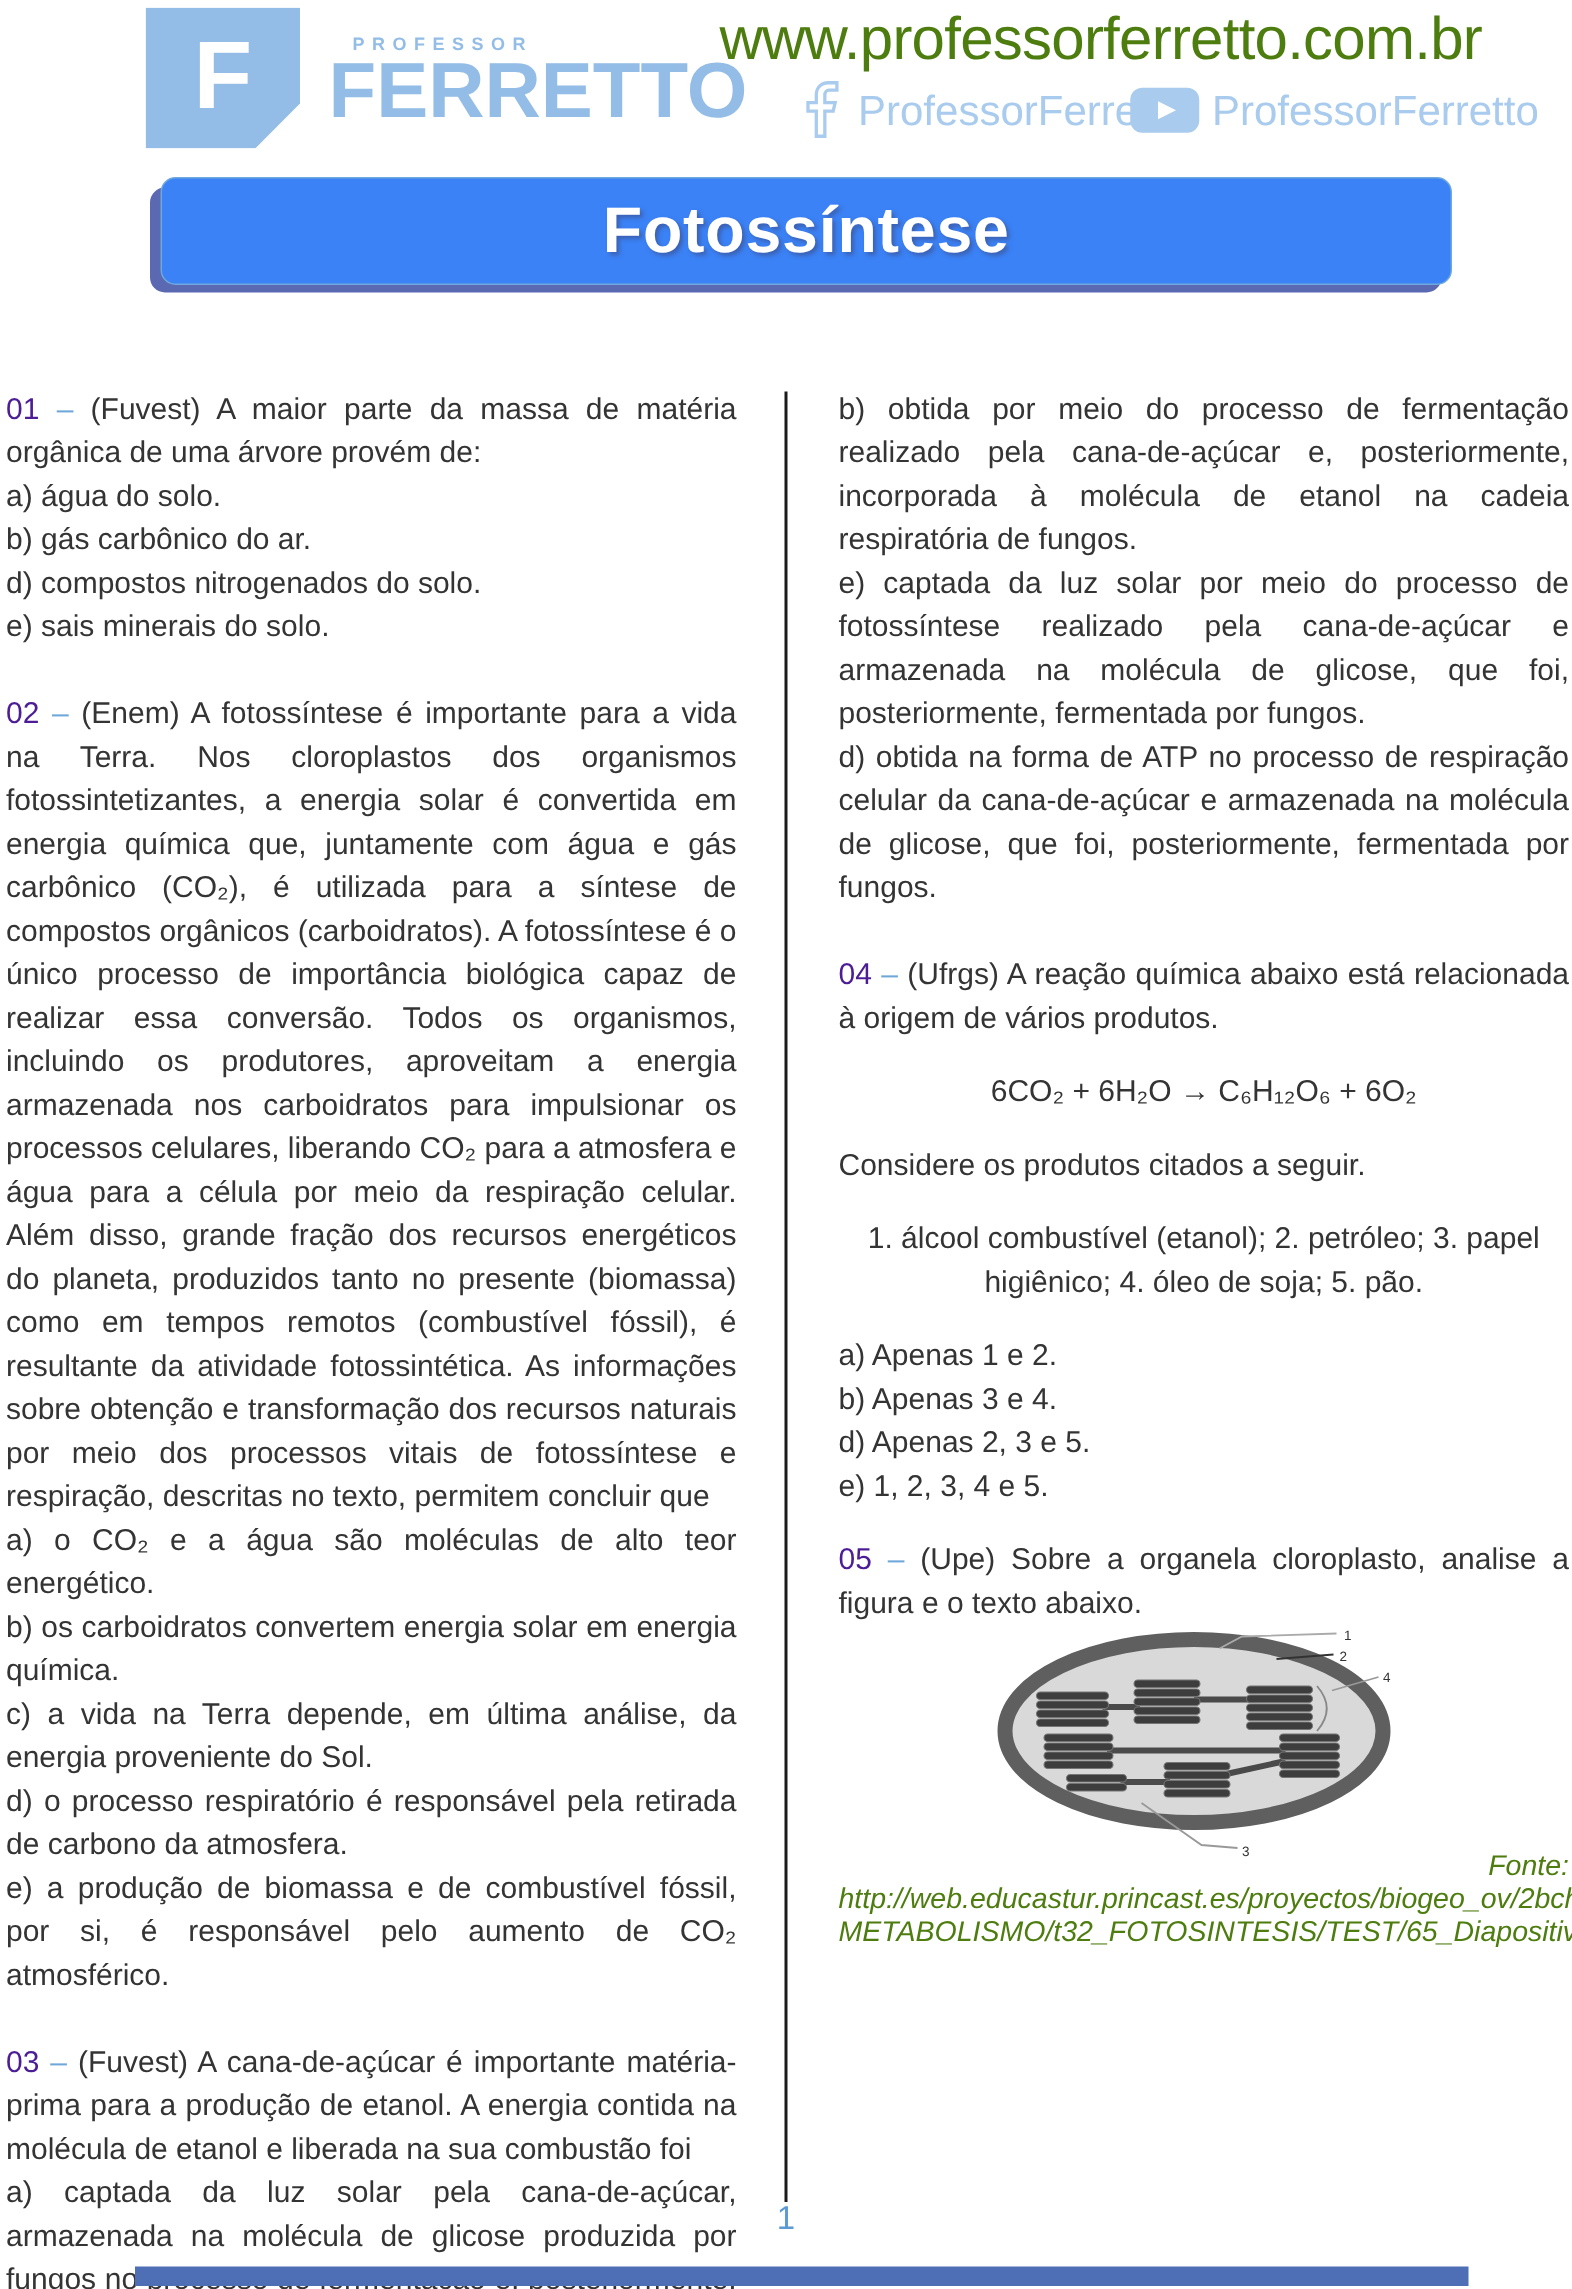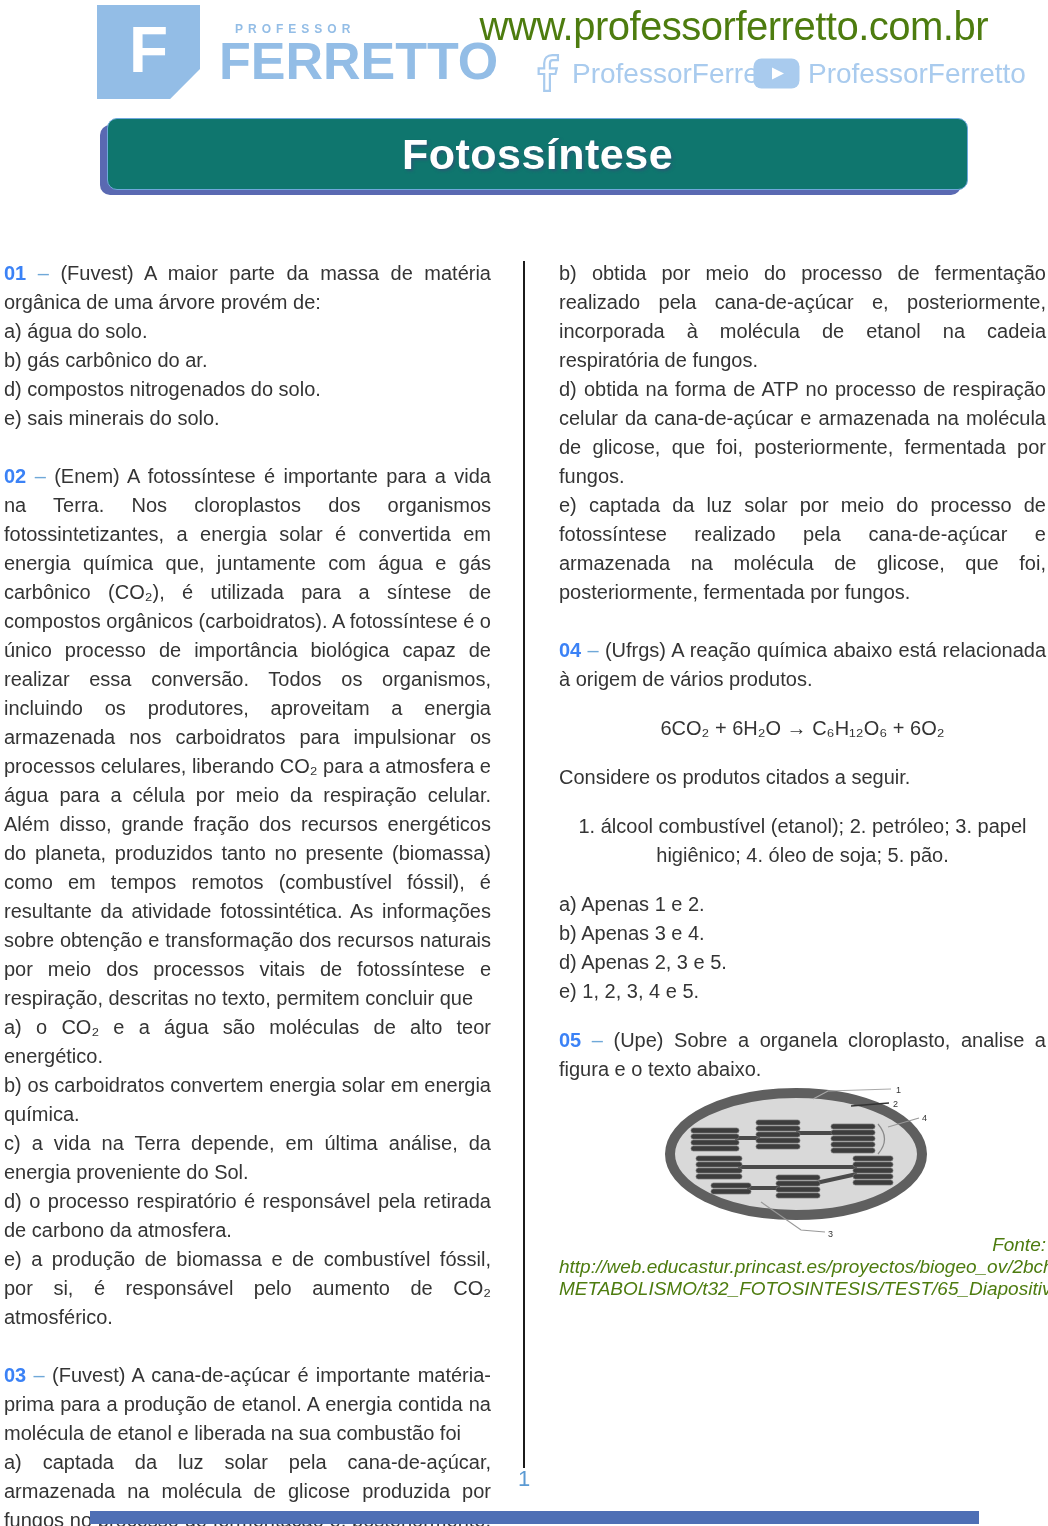--- a/index.html
+++ b/index.html
@@ -33,36 +33,36 @@
   .yt-icon{ position:absolute; left:753px; top:58px; }
   .yt-label{ position:absolute; left:808px; top:58px; font-size:28px; color:#a9cbee; }
 
   
   .banner-shadow{
     position:absolute; left:100px; top:125px; width:861px; height:70px;
     background:#5a69b2; border-radius:10px;
   }
   .banner{
     position:absolute; left:107px; top:118px; width:861px; height:72px;
-    background:#0f766e; border-radius:10px; border:1px solid #6fa8dc;
+    background:#3b82f6; border-radius:10px; border:1px solid #6fa8dc;
     display:flex; align-items:center; justify-content:center;
   }
   .banner .t{
     color:#fff; font-size:43px; font-weight:700; letter-spacing:0.5px;
     text-shadow:2px 2px 3px rgba(60,70,120,.55);
   }
 
   
   .col{ position:absolute; top:259px; width:487px; font-size:20px; line-height:29px;
         color:#343434; text-align:justify; }
   .col-left{ left:4px; }
   .col-right{ left:559px; }
   .divider{ position:absolute; left:523px; top:261px; width:2px; height:1207px; background:#1b1b1b; }
 
-  .qnum{ color:#3b82f6; font-weight:700;margin-top:27px; }
+  .qnum{ color:#4c1d95; font-weight:400;margin-top:27px; }
   .qdash{ color:#6fa8d8; }
   .sp{ height:29px; } .sp20{ height:20px; }
   .center{ text-align:center; }
   .fonte{ text-align:right; font-style:italic; font-size:19px; line-height:22px; color:#4d7c0f; margin-top:-4px; }
 
   .fig-wrap{ height:152px; margin-top:2px; position:relative; }
   .fig-wrap svg{ position:absolute; left:104px; top:-4px; }
 
   
   .page-num{ position:absolute; left:0; right:0; top:1466px; text-align:center;
@@ -130,22 +130,22 @@
       <span class="qnum">03</span>
       <span class="qdash">–</span>
       <span>(Fuvest) A cana-de-açúcar é importante matéria-prima para a produção de etanol. A energia contida na molécula de etanol e liberada na sua combustão foi</span>
       <div>a) captada da luz solar pela cana-de-açúcar, armazenada na molécula de glicose produzida por fungos no processo de fermentação e, posteriormente, transferida para a molécula de etanol.</div>
     </div>
   </div>
 
   <div class="col col-right">
     <div>
       <div>b) obtida por meio do processo de fermentação realizado pela cana-de-açúcar e, posteriormente, incorporada à molécula de etanol na cadeia respiratória de fungos.</div>
+      <div>e) captada da luz solar por meio do processo de fotossíntese realizado pela cana-de-açúcar e armazenada na molécula de glicose, que foi, posteriormente, fermentada por fungos.</div>
       <div>d) obtida na forma de ATP no processo de respiração celular da cana-de-açúcar e armazenada na molécula de glicose, que foi, posteriormente, fermentada por fungos.</div>
-      <div>e) captada da luz solar por meio do processo de fotossíntese realizado pela cana-de-açúcar e armazenada na molécula de glicose, que foi, posteriormente, fermentada por fungos.</div>
     </div>
     <div class="sp"></div>
     <div>
       <div>
         <span class="qnum">04</span>
         <span class="qdash">–</span>
         <span>(Ufrgs) A reação química abaixo está relacionada à origem de vários produtos.</span>
       </div>
       <div class="sp20"></div>
       <div class="center">6CO₂ + 6H₂O → C₆H₁₂O₆ + 6O₂</div>

